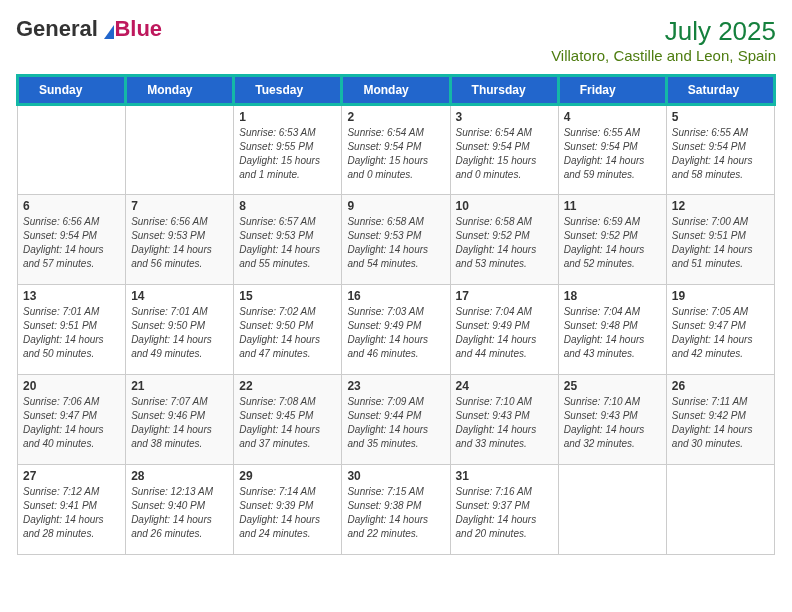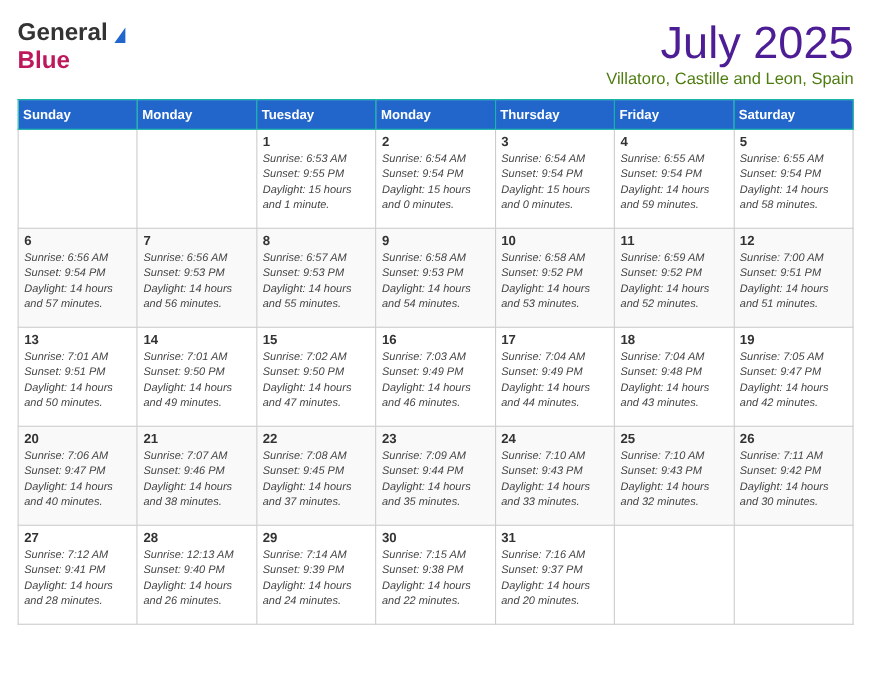--- a/index.html
+++ b/index.html
@@ -11,58 +11,58 @@
       padding: 16px;
     }
     .header-area {
       display: flex;
       justify-content: space-between;
       align-items: flex-start;
       margin-bottom: 10px;
     }
     .logo {
       display: flex;
-      flex-direction: column;
+      flex-direction: row;
       align-items: flex-start;
     }
     .logo-general {
       font-size: 22px;
       font-weight: bold;
       color: #333;
     }
     .logo-blue {
       font-size: 22px;
       font-weight: bold;
       color: #be185d;
     }
     .title-area {
       text-align: right;
     }
     .month-title {
-      font-size: 41px;
-      color: #4c1d95;
+      font-size: 26px;
+      color: #15803d;
       font-weight: normal;
     }
     .location-title {
       font-size: 15px;
       color: #4d7c0f;
     }
     table {
       width: 100%;
       border-collapse: collapse;
       table-layout: fixed;
     }
     thead tr th {
       background-color: #2266cc;
       color: #fff;
       font-size: 12px;
       font-weight: bold;
-      padding: 6px 4px;
+      padding: 6px 20px;
       text-align: left;
-      border: 1px solid #14b8a6;
+      border: 3px solid #14b8a6;
     }
     tbody tr td {
       border: 1px solid #ccc;
       vertical-align: top;
       padding: 4px 5px;
       font-size: 10px;
       color: #333;
       height: 90px;
       background: #fff;
     }

